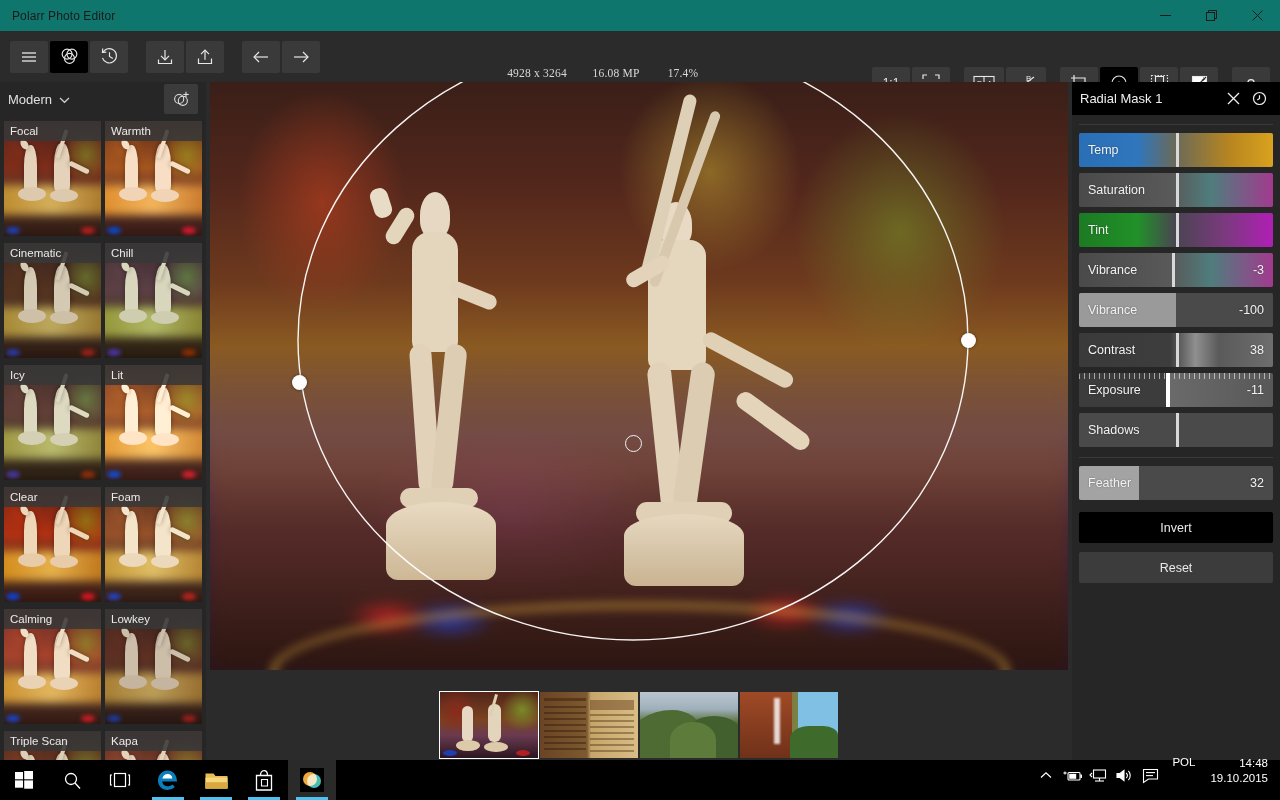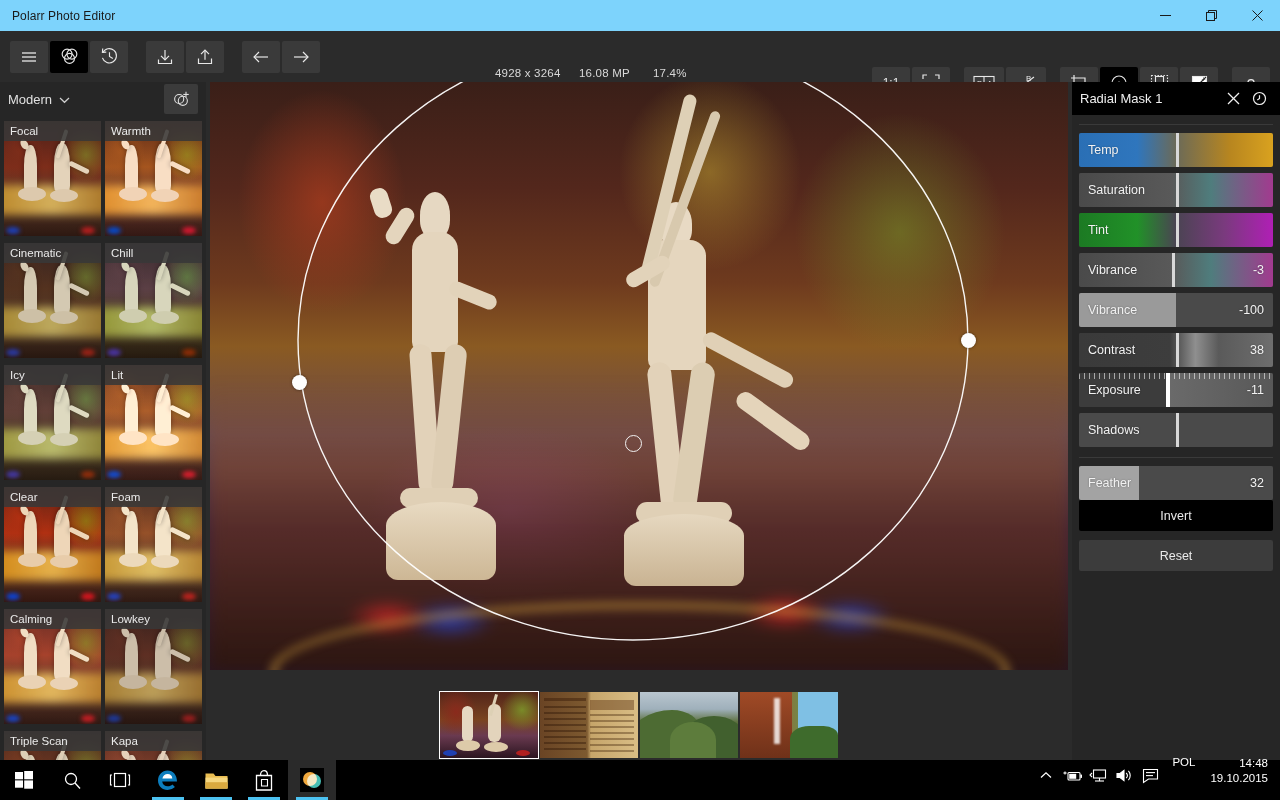--- a/index.html
+++ b/index.html
@@ -7,21 +7,21 @@
     width: 1280px; height: 800px; overflow: hidden;
     background: #000;
     font-family: "Liberation Sans", sans-serif;
     -webkit-font-smoothing: antialiased;
   }
   #app { position: relative; width: 1280px; height: 800px; }
 
   
   .titlebar {
     position: absolute; top: 0; left: 0; width: 1280px; height: 31px;
-    background: #7dd3fc; display: flex; align-items: center;
+    background: #0f766e; display: flex; align-items: center;
   }
   .titlebar-text {
     font-size: 12px; color: #1a1a1a; padding-left: 12px; letter-spacing: .1px;
   }
   .win-controls { position: absolute; right: 0; top: 0; display: flex; height: 31px; }
   .win-btn {
     width: 46px; height: 31px; display: flex; align-items: center; justify-content: center;
     color: #1a1a1a;
   }
 
@@ -39,21 +39,21 @@
   }
   .tb-btn.active { background: #000000; }
   .tb-btn.wide { width: 40px; }
 
   .meta {
     position: absolute; left: 495px; top: 36px;
     display: flex; flex-direction: column; gap: 3px;
     font-size: 11.5px; color: #d8d8d8; letter-spacing: .2px;
   }
   .meta-row { display: flex; }
-  .meta-row span { display: inline-block; text-align: left; }
+  .meta-row span { display: inline-block; text-align: center; font-family: Liberation Serif, serif; }
   .m1 { width: 84px; } .m2 { width: 74px; } .m3 { width: 60px; }
 
   .tb-right { position: absolute; right: 10px; top: 36px; display: flex; align-items: center; }
   .tb-right .tb-group { margin-left: 14px; }
 
   
   .left-panel {
     position: absolute; left: 0; top: 82px; width: 206px; height: 678px;
     background: #262626; overflow: hidden;
   }
@@ -763,21 +763,21 @@
       </div>
     <div class="divider" style="margin-top:10px;"></div>
     <div class="slider-list" id="feather-list">
         <div class="slider">
           <div class="sl-track" style="background:#4a4a4a"></div>
           <div class="sl-fill" style="width:31%;background:#a3a3a3;"></div>
           <div class="sl-label">Feather</div>
           <div class="sl-val">32</div>
         </div>
       </div>
-    <div class="action-btn invert" style="margin-top:0;">Invert</div>
+    <div class="action-btn invert" style="margin-top:12px;">Invert</div>
     <div class="action-btn reset">Reset</div>
   </div>
 
   <div class="taskbar">
     <div class="tb-item">
       <svg width="18" height="18" viewBox="0 0 18 18" fill="currentColor">
         <rect x="0" y="1" width="8" height="7.3"></rect>
           <rect x="9.2" y="0" width="8.8" height="8.3"></rect>
         <rect x="0" y="9.4" width="8" height="7.3"></rect>
           <rect x="9.2" y="9.4" width="8.8" height="8.3"></rect>

